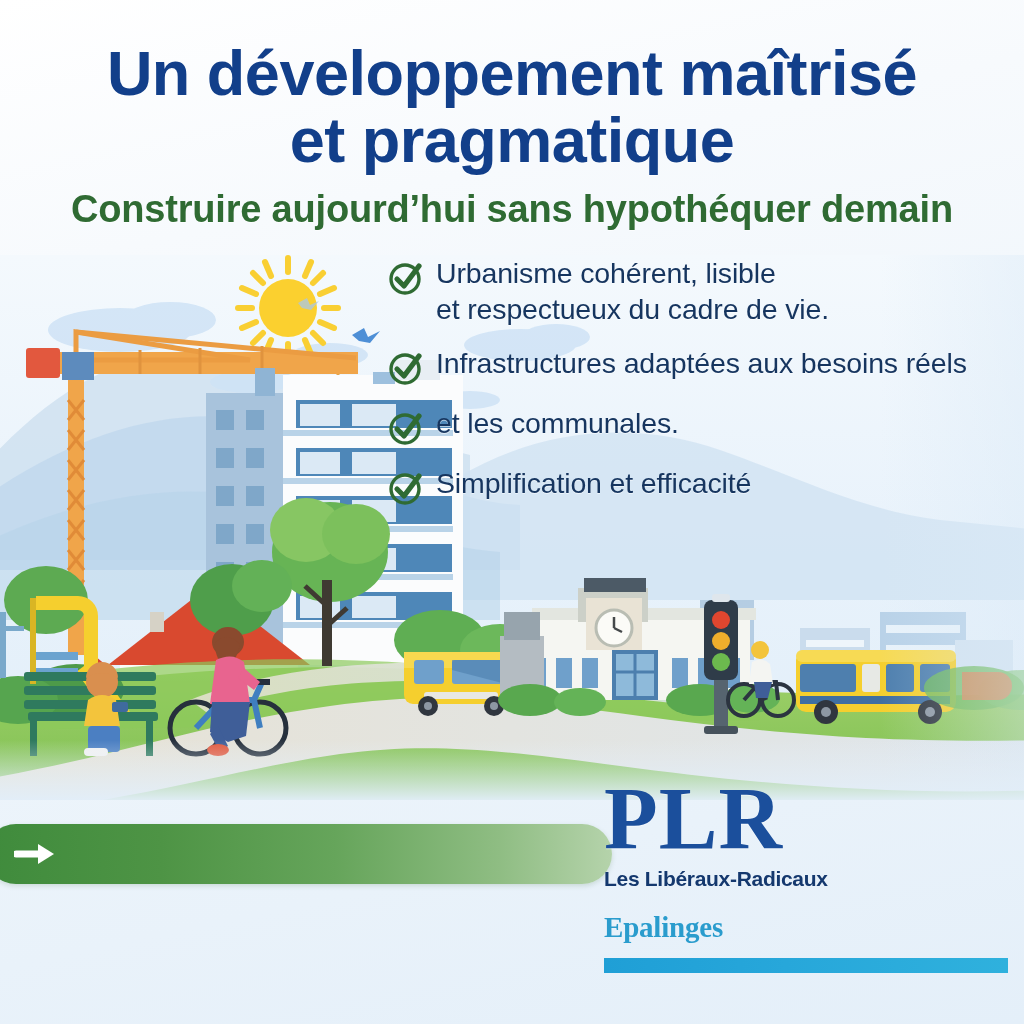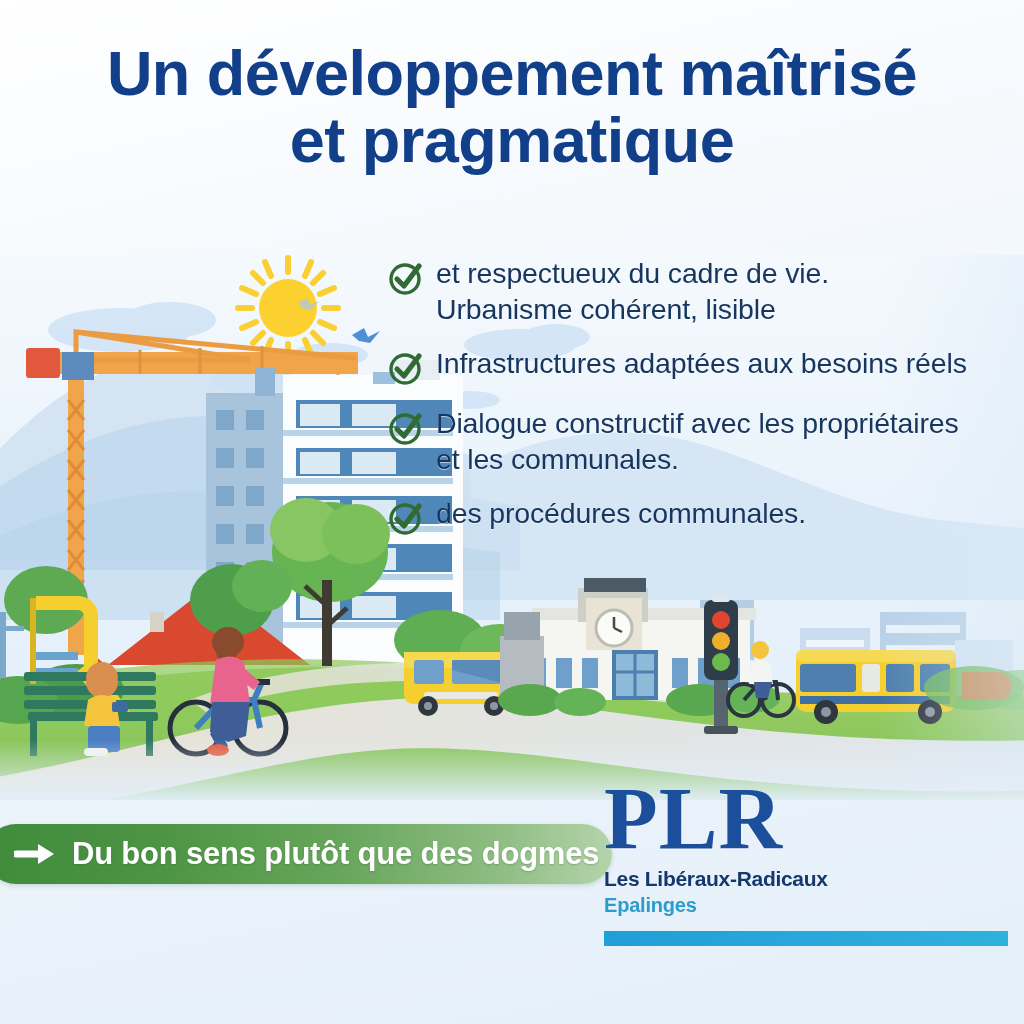--- a/index.html
+++ b/index.html
@@ -101,25 +101,26 @@
   }
   .logo .lr{
     margin-top:6px;
     color:#14386e;
     font-size:21px;
     font-weight:700;
     letter-spacing:-0.3px;
     white-space:nowrap;
   }
   .logo .city{
-    margin-top:3px;
+    margin-top:20px;
     color:#2a9ccd;
-    font-size:20px;
+    font-size:29px;
     font-weight:700;
     letter-spacing:-0.2px;
+    font-family:Liberation Serif, serif;
   }
   .logo .bar{
     margin-top:14px;
     width:404px;height:15px;
     background:linear-gradient(90deg,#1f9fd6 0%,#27a7da 45%,#2fb1dd 100%);
   }
 </style>
 </head>
 <body>
 
@@ -463,73 +464,72 @@
     </g>
   </svg>
 
   <div class="text-layer">
 
     <div class="title">
       <span>Un développement maîtrisé</span>
       <span class="l2">et pragmatique</span>
     </div>
 
+    <div class="subtitle">Construire aujourd’hui sans hypothéquer demain</div>
 
     <div class="bullets">
 
       <div class="bullet">
         <svg class="chk" viewBox="0 0 40 40">
           <circle cx="19" cy="21" r="14" fill="none" stroke="#2f6b33" stroke-width="3.4"></circle>
           <path d="M11 21 L 18 28 L 33 8" fill="none" stroke="#2f6b33" stroke-width="5.2" stroke-linecap="round" stroke-linejoin="round"></path>
         </svg>
         <div class="btext">
+          <span>Urbanisme cohérent, lisible</span>
           <span>et respectueux du cadre de vie.</span>
-          <span>Urbanisme cohérent, lisible</span>
         </div>
       </div>
 
       <div class="bullet">
         <svg class="chk" viewBox="0 0 40 40">
           <circle cx="19" cy="21" r="14" fill="none" stroke="#2f6b33" stroke-width="3.4"></circle>
           <path d="M11 21 L 18 28 L 33 8" fill="none" stroke="#2f6b33" stroke-width="5.2" stroke-linecap="round" stroke-linejoin="round"></path>
         </svg>
         <div class="btext">
           <span>Infrastructures adaptées aux besoins réels</span>
         </div>
       </div>
 
       <div class="bullet">
         <svg class="chk" viewBox="0 0 40 40">
           <circle cx="19" cy="21" r="14" fill="none" stroke="#2f6b33" stroke-width="3.4"></circle>
           <path d="M11 21 L 18 28 L 33 8" fill="none" stroke="#2f6b33" stroke-width="5.2" stroke-linecap="round" stroke-linejoin="round"></path>
         </svg>
         <div class="btext">
-          <span>Dialogue constructif avec les propriétaires</span>
           <span>et les communales.</span>
         </div>
       </div>
 
       <div class="bullet">
         <svg class="chk" viewBox="0 0 40 40">
           <circle cx="19" cy="21" r="14" fill="none" stroke="#2f6b33" stroke-width="3.4"></circle>
           <path d="M11 21 L 18 28 L 33 8" fill="none" stroke="#2f6b33" stroke-width="5.2" stroke-linecap="round" stroke-linejoin="round"></path>
         </svg>
         <div class="btext">
-          <span>des procédures communales.</span>
+          <span>Simplification et efficacité</span>
         </div>
       </div>
 
     </div>
 
     <div class="banner">
       <svg class="arrow" viewBox="0 0 44 26">
         <path d="M2 13 h28" stroke="#ffffff" stroke-width="7" stroke-linecap="round" fill="none"></path>
         <path d="M24 3 L 40 13 L 24 23 Z" fill="#ffffff"></path>
       </svg>
-      <div class="btxt">Du bon sens plutôt que des dogmes</div>
     </div>
 
     <div class="logo">
       <div class="plr">PLR</div>
       <div class="lr">Les Libéraux-Radicaux</div>
       <div class="city">Epalinges</div>
       <div class="bar"></div>
     </div>
 
   </div>

